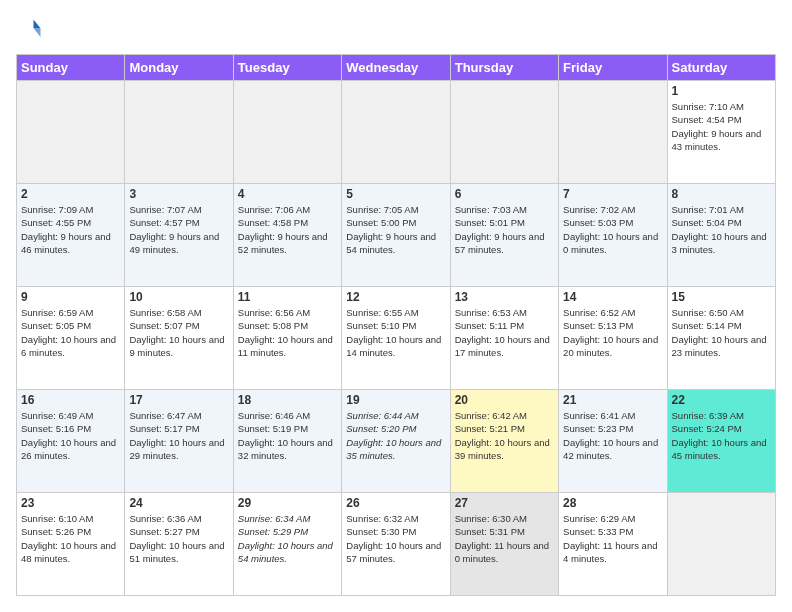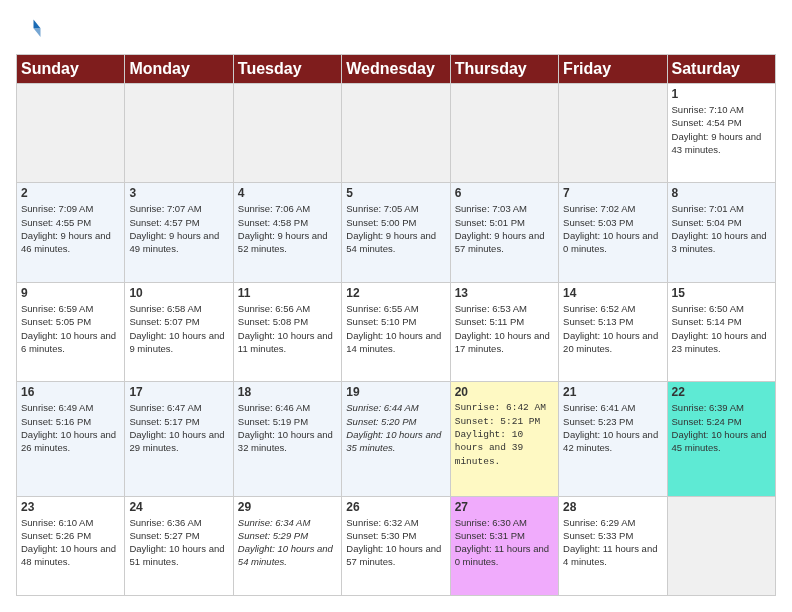--- a/index.html
+++ b/index.html
@@ -54,23 +54,23 @@
       color: #555;
     }
     .calendar {
       flex: 1;
       border: 1px solid #ccc;
       border-collapse: collapse;
       width: 100%;
       table-layout: fixed;
     }
     .calendar th {
-      background: #7f1d1d;
+      background: #8b5cf6;
       color: #fff;
-      font-size: 16px;
+      font-size: 13px;
       font-weight: bold;
       padding: 5px 4px;
       text-align: left;
       border: 1px solid #ccc;
     }
     .calendar td {
       border: 1px solid #ccc;
       vertical-align: top;
       padding: 3px 4px;
       font-size: 10px;
@@ -258,21 +258,21 @@
 Daylight: 10 hours and 32 minutes.</div>
           </td>
           <td style="background: rgb(240, 245, 251);">
             <span class="day-num">19</span>
             <div class="day-info" style="white-space: pre-line; font-style: italic;">Sunrise: 6:44 AM
 Sunset: 5:20 PM
 Daylight: 10 hours and 35 minutes.</div>
           </td>
           <td style="background: #fef9c3;">
             <span class="day-num">20</span>
-            <div class="day-info" style="white-space: pre-line; font-family: Liberation Mono, monospace;">Sunrise: 6:42 AM
+            <div class="day-info" style="white-space: pre-line;">Sunrise: 6:42 AM
 Sunset: 5:21 PM
 Daylight: 10 hours and 39 minutes.</div>
           </td>
           <td style="background: rgb(240, 245, 251);">
             <span class="day-num">21</span>
             <div class="day-info" style="white-space: pre-line;">Sunrise: 6:41 AM
 Sunset: 5:23 PM
 Daylight: 10 hours and 42 minutes.</div>
           </td>
           <td style="background: #5eead4;">
@@ -300,21 +300,21 @@
             <div class="day-info" style="white-space: pre-line; font-style: italic;">Sunrise: 6:34 AM
 Sunset: 5:29 PM
 Daylight: 10 hours and 54 minutes.</div>
           </td>
           <td style="background: rgb(255, 255, 255);">
             <span class="day-num">26</span>
             <div class="day-info" style="white-space: pre-line;">Sunrise: 6:32 AM
 Sunset: 5:30 PM
 Daylight: 10 hours and 57 minutes.</div>
           </td>
-          <td style="background: #f0abfc;">
+          <td style="background: #e5e5e5;">
             <span class="day-num">27</span>
             <div class="day-info" style="white-space: pre-line;">Sunrise: 6:30 AM
 Sunset: 5:31 PM
 Daylight: 11 hours and 0 minutes.</div>
           </td>
           <td style="background: rgb(255, 255, 255);">
             <span class="day-num">28</span>
             <div class="day-info" style="white-space: pre-line;">Sunrise: 6:29 AM
 Sunset: 5:33 PM
 Daylight: 11 hours and 4 minutes.</div>

